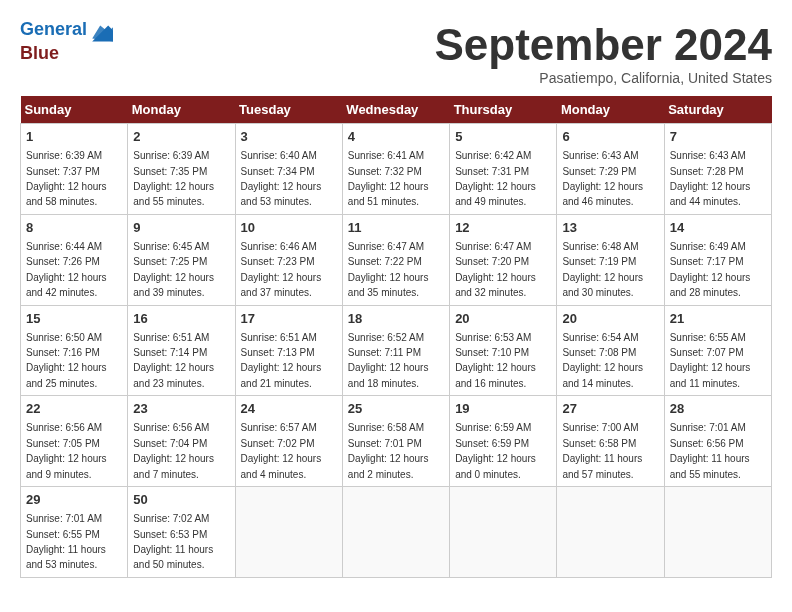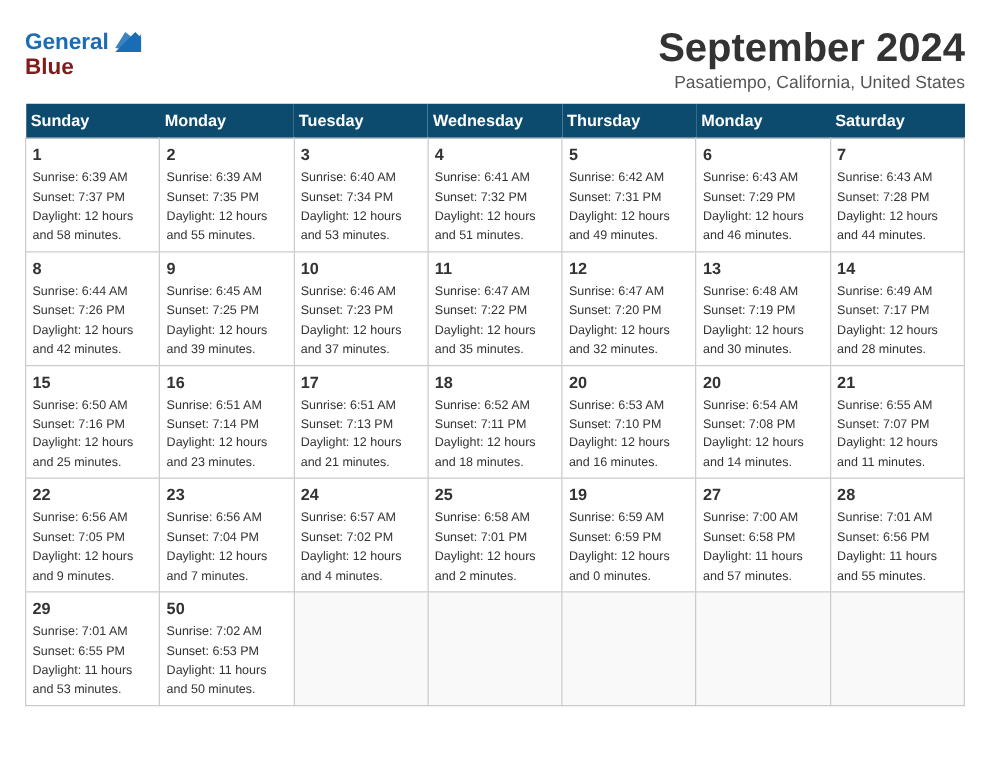--- a/index.html
+++ b/index.html
@@ -31,35 +31,35 @@
     }
     .logo-icon {
       width: 24px;
       height: 24px;
       margin-left: 2px;
     }
     .title-section {
       text-align: right;
     }
     .month-title {
-      font-size: 32px;
+      font-size: 44px;
       font-weight: bold;
       color: #333;
     }
     .location {
       font-size: 14px;
       color: #555;
     }
     .calendar-table {
       width: 100%;
       border-collapse: collapse;
       font-size: 11px;
     }
     .calendar-table th {
-      background: #0c4a6e;
+      background: #7f1d1d;
       color: #fff;
       padding: 6px 4px;
       text-align: left;
       font-size: 13px;
       font-weight: bold;
     }
     .calendar-table td {
       border: 1px solid #ccc;
       vertical-align: top;
       padding: 4px 5px;
@@ -88,21 +88,21 @@
     .week-row:nth-child(even) td {
       background: #fff;
     }
   </style>
 </head>
 <body>
 
 <div class="header">
   <div class="logo">
     <div>
-      <div style="display:flex;align-items:flex-end;">
+      <div style="display:flex;align-items:flex-start;">
         <span class="logo-text">
           <span>General</span>
         </span>
         <svg class="logo-icon" viewBox="0 0 30 24" xmlns="http://www.w3.org/2000/svg">
           <polygon points="4,20 14,4 24,12 30,6 30,24" fill="#1a6db5" opacity="0.85"></polygon>
           <polygon points="14,14 24,4 30,10 30,24 4,24" fill="#1a6db5"></polygon>
         </svg>
       </div>
       <div class="logo-text">
         <span style="color:#7f1d1d;">Blue</span>

